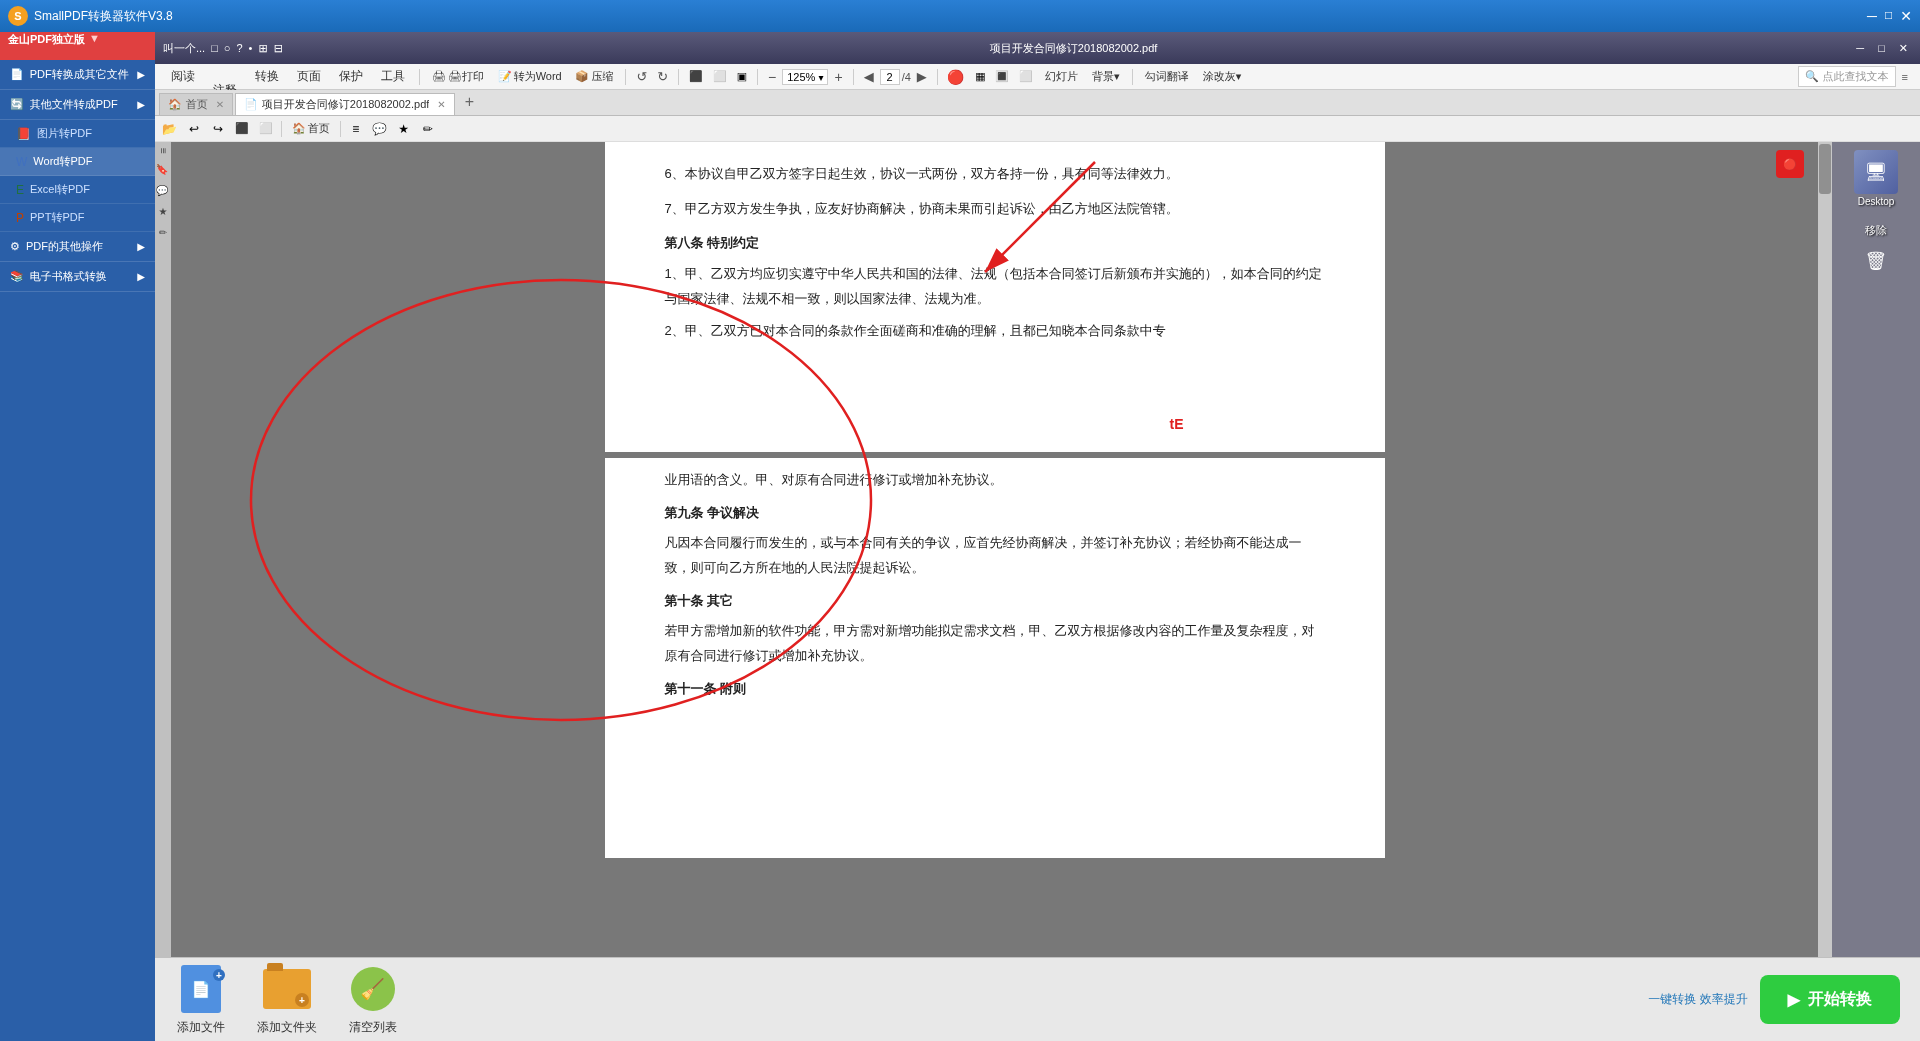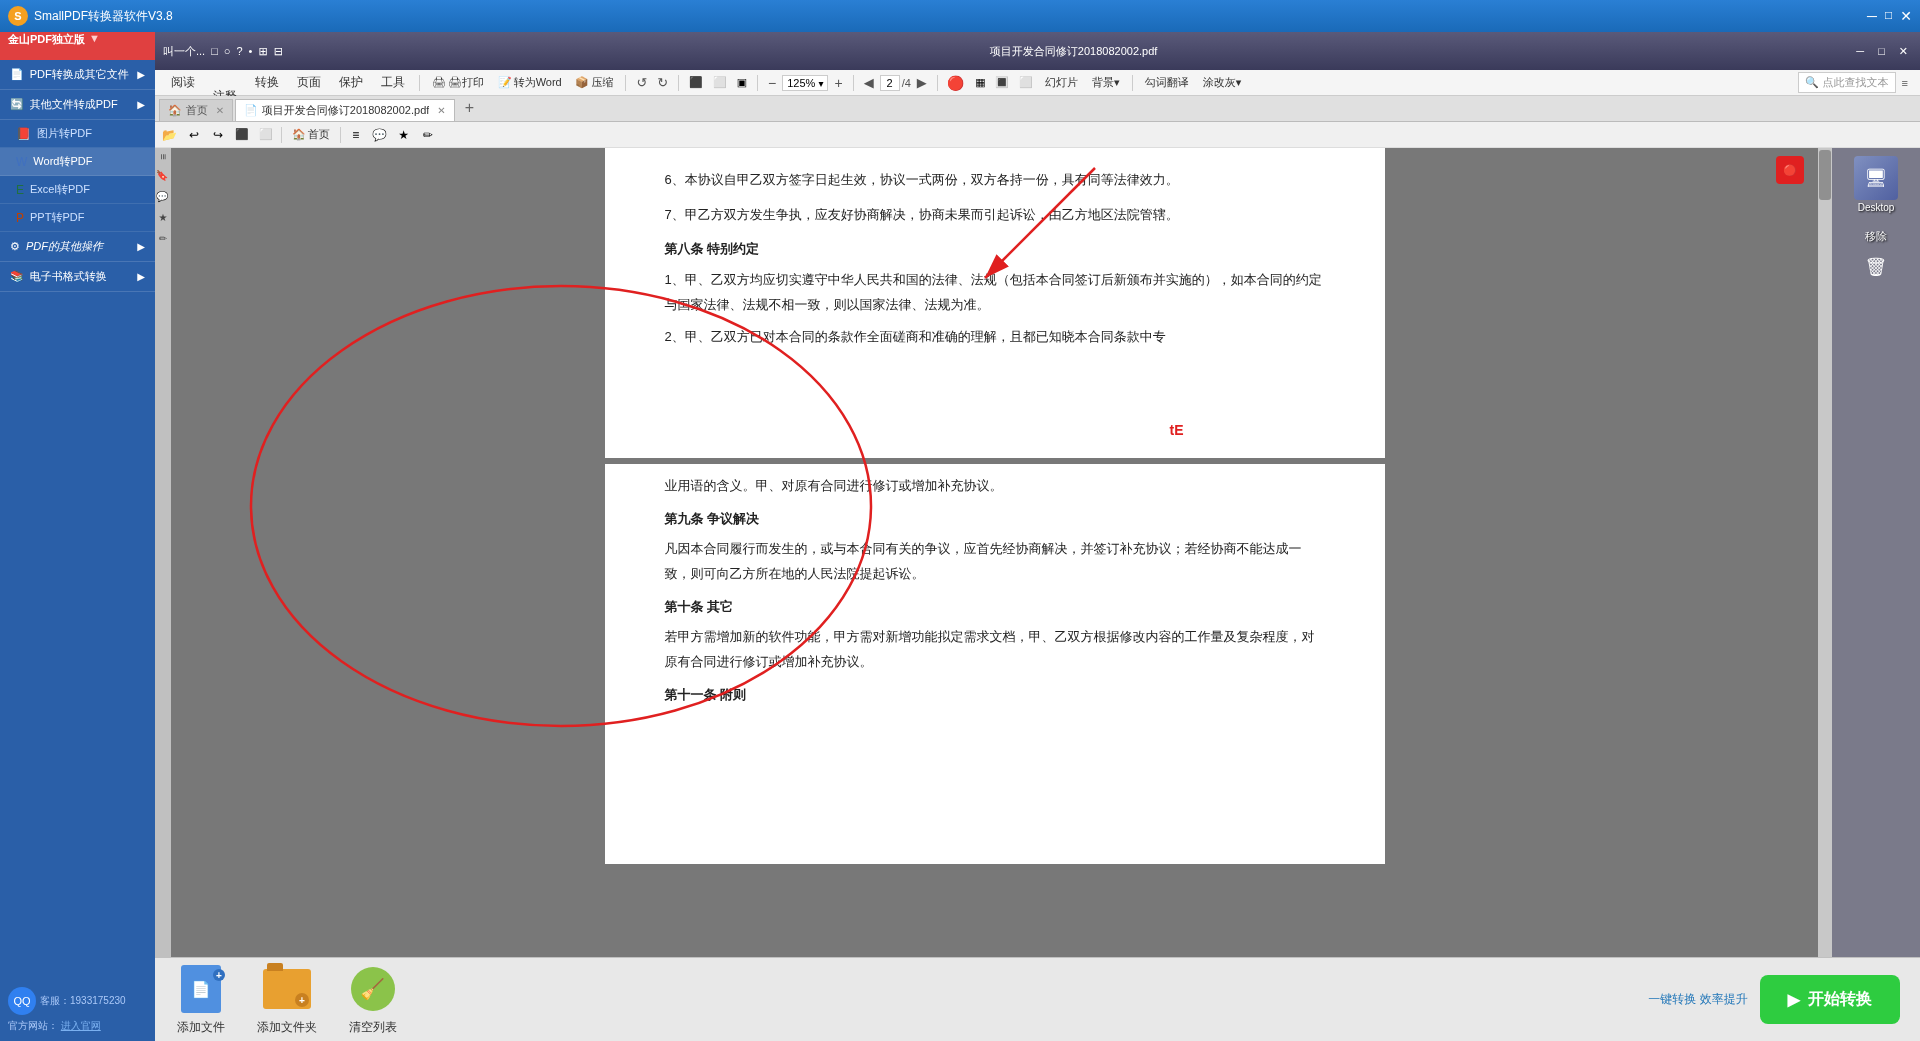--- a/index.html
+++ b/index.html
@@ -54,45 +54,35 @@
         <span style="color:#207040;font-size:12px;">E</span>
         <span>Excel转PDF</span>
       </div>
       <div style="padding:6px 16px; color:#cce0ff; font-size:11px; cursor:pointer; display:flex; align-items:center; gap:6px; border-bottom:1px solid rgba(255,255,255,0.1);">
         <span style="color:#c04000;font-size:12px;">P</span>
         <span>PPT转PDF</span>
       </div>
 
       <div style="padding:7px 10px; color:white; font-size:11px; cursor:pointer; display:flex; align-items:center; gap:6px; border-bottom:1px solid rgba(255,255,255,0.15);">
         <span>⚙</span>
-        <span style="flex:1;font-size:11px;font-style:italic;">PDF的其他操作</span>
+        <span style="flex:1;font-size:11px;">PDF的其他操作</span>
         <span style="font-size:10px;">▶</span>
       </div>
 
       <div style="padding:7px 10px; color:white; font-size:11px; cursor:pointer; display:flex; align-items:center; gap:6px; border-bottom:1px solid rgba(255,255,255,0.15);">
         <span>📚</span>
         <span style="flex:1;font-size:11px;">电子书格式转换</span>
         <span style="font-size:10px;">▶</span>
       </div>
 
-      <div style="margin-top:auto; padding:8px; display:flex; flex-direction:column; gap:4px;">
-        <div style="display:flex; align-items:center; gap:4px;">
-          <div style="width:28px;height:28px;background:#3080f0;border-radius:50%;display:flex;align-items:center;justify-content:center;color:white;font-size:11px;">QQ</div>
-          <span style="color:#aac8f8;font-size:10px;">客服：1933175230</span>
-        </div>
-        <div style="color:#aac8f8;font-size:10px;">
-          <span>官方网站：</span>
-          <span style="color:#7ab0f0;cursor:pointer;text-decoration:underline;">进入官网</span>
-        </div>
-      </div>
     </div>
 
     <div style="flex:1; display:flex; flex-direction:column; background:#c8c8c8; position:relative;">
 
-      <div style="height:38px; background:linear-gradient(to bottom,#5a5a7a,#3a3a5a); display:flex; align-items:center; padding:0 8px; color:white; font-size:11px;">
+      <div style="height:32px; background:linear-gradient(to bottom,#5a5a7a,#3a3a5a); display:flex; align-items:center; padding:0 8px; color:white; font-size:11px;">
         <div style="display:flex; align-items:center; gap:6px; margin-right:12px;">
           <span style="font-size:11px;">叫一个...</span>
           <span>□</span>
           <span>○</span>
           <span>?</span>
           <span>•</span>
           <span>⊞</span>
           <span>⊟</span>
         </div>
         <span style="flex:1;text-align:center;">项目开发合同修订2018082002.pdf</span>

